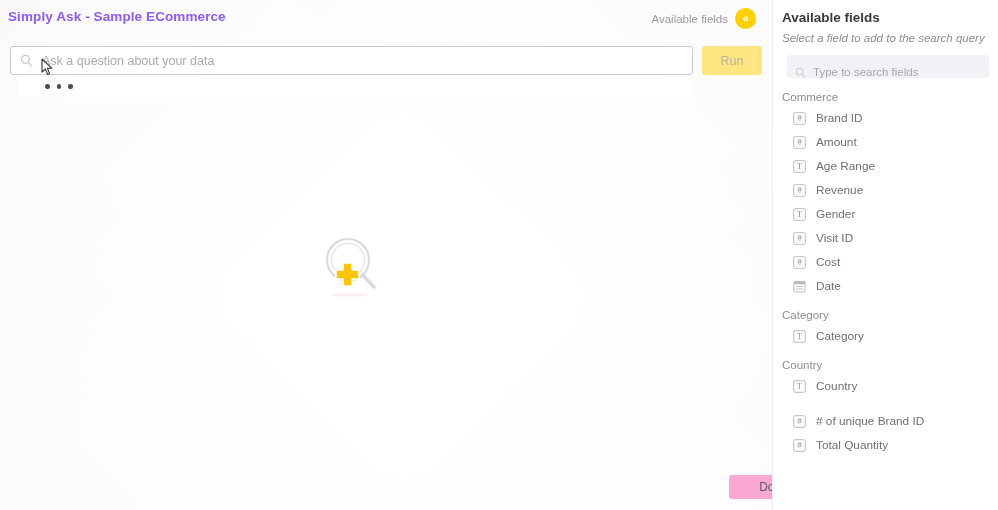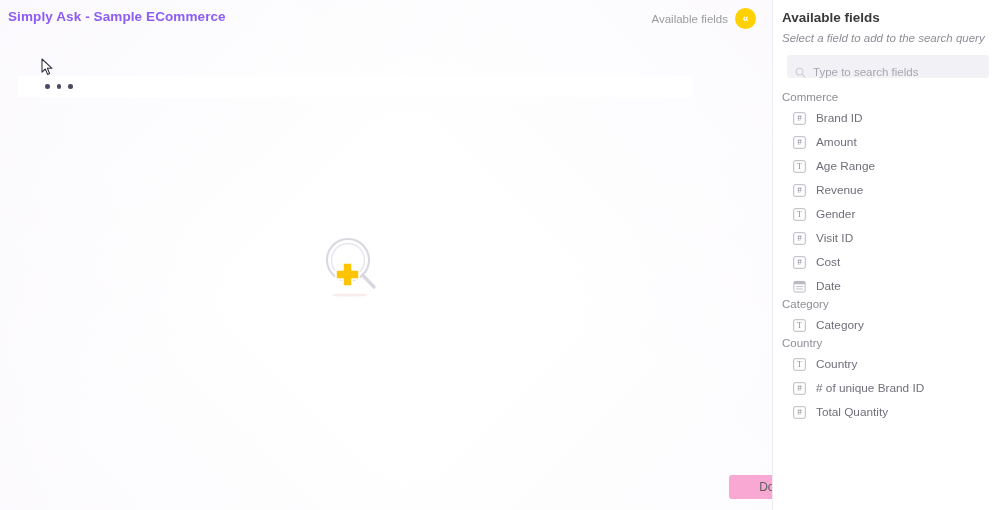--- a/index.html
+++ b/index.html
@@ -247,21 +247,21 @@
     border: none; outline: none; background: transparent;
     font-family: "Liberation Sans", sans-serif;
     font-size: 11.5px;
     color: #6b6b75;
     margin-left: 7px;
     width: 150px;
     padding: 0;
   }
   .field-search input::placeholder { color: #a6a6b0; }
 
-  .group { }
+  .group { margin-top: 11px; }
   .group-title {
     font-size: 11.5px;
     color: #8d8d96;
     margin: 0 0 3px 9px;
   }
   .field-row {
     display: flex;
     align-items: center;
     height: 24px;
     padding-left: 20px;
@@ -289,20 +289,30 @@
 
     <div class="app-title">Simply Ask - Sample ECommerce</div>
 
     <div class="collapse-wrap">
       <span class="collapse-label">Available fields</span>
       <button class="collapse-btn">
         <span>«</span>
       </button>
     </div>
 
+    <div class="search-row">
+      <div class="search-box">
+        <svg class="mag" viewBox="0 0 16 16">
+          <circle cx="6.6" cy="6.6" r="4.9" fill="none" stroke="#8e8e98" stroke-width="1.3"></circle>
+          <line x1="10.2" y1="10.2" x2="14.6" y2="14.6" stroke="#8e8e98" stroke-width="1.3" stroke-linecap="round"></line>
+        </svg>
+        <input class="search-input" type="text" placeholder="Ask a question about your data" style="">
+      </div>
+      <button class="run-btn">Run</button>
+    </div>
 
     <div class="suggest-panel">
       <div class="dots">
         <i></i>
         <i></i>
         <i></i>
       </div>
     </div>
 
     <div class="empty-state">

